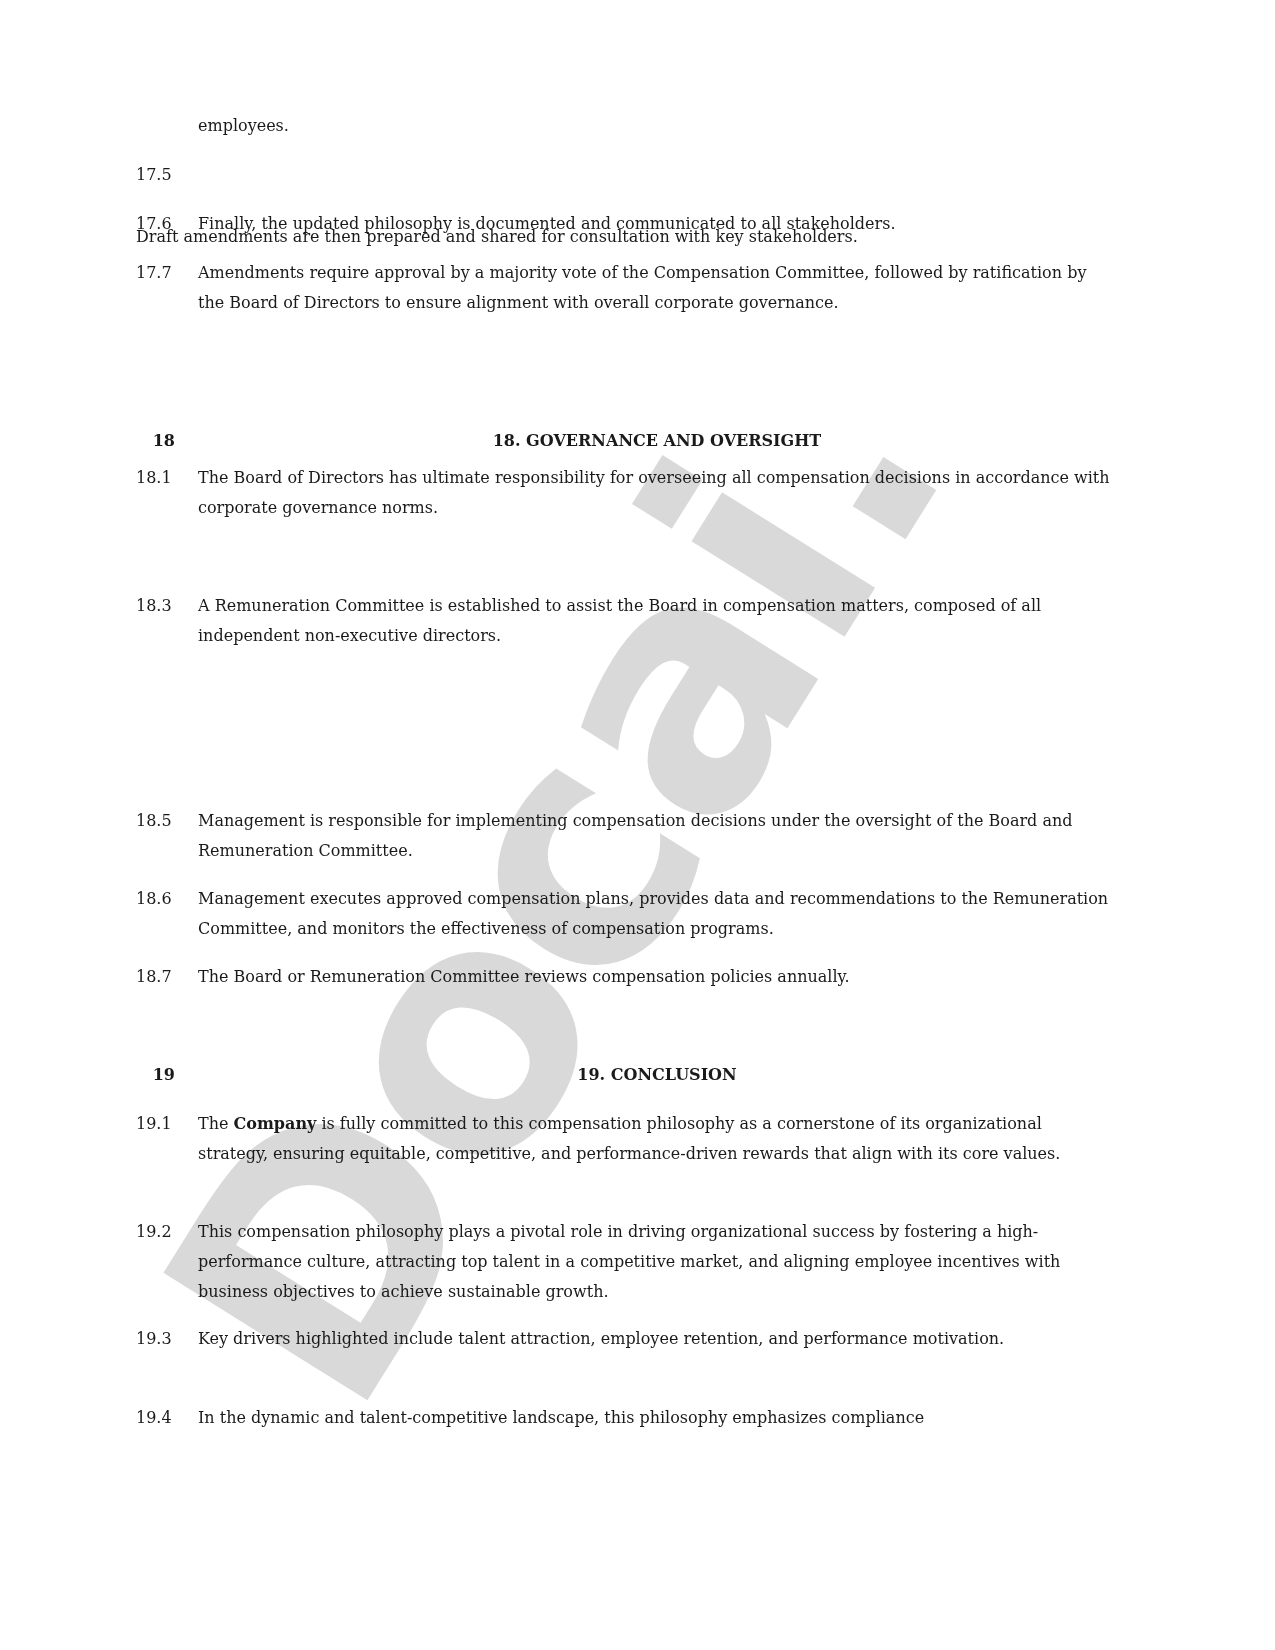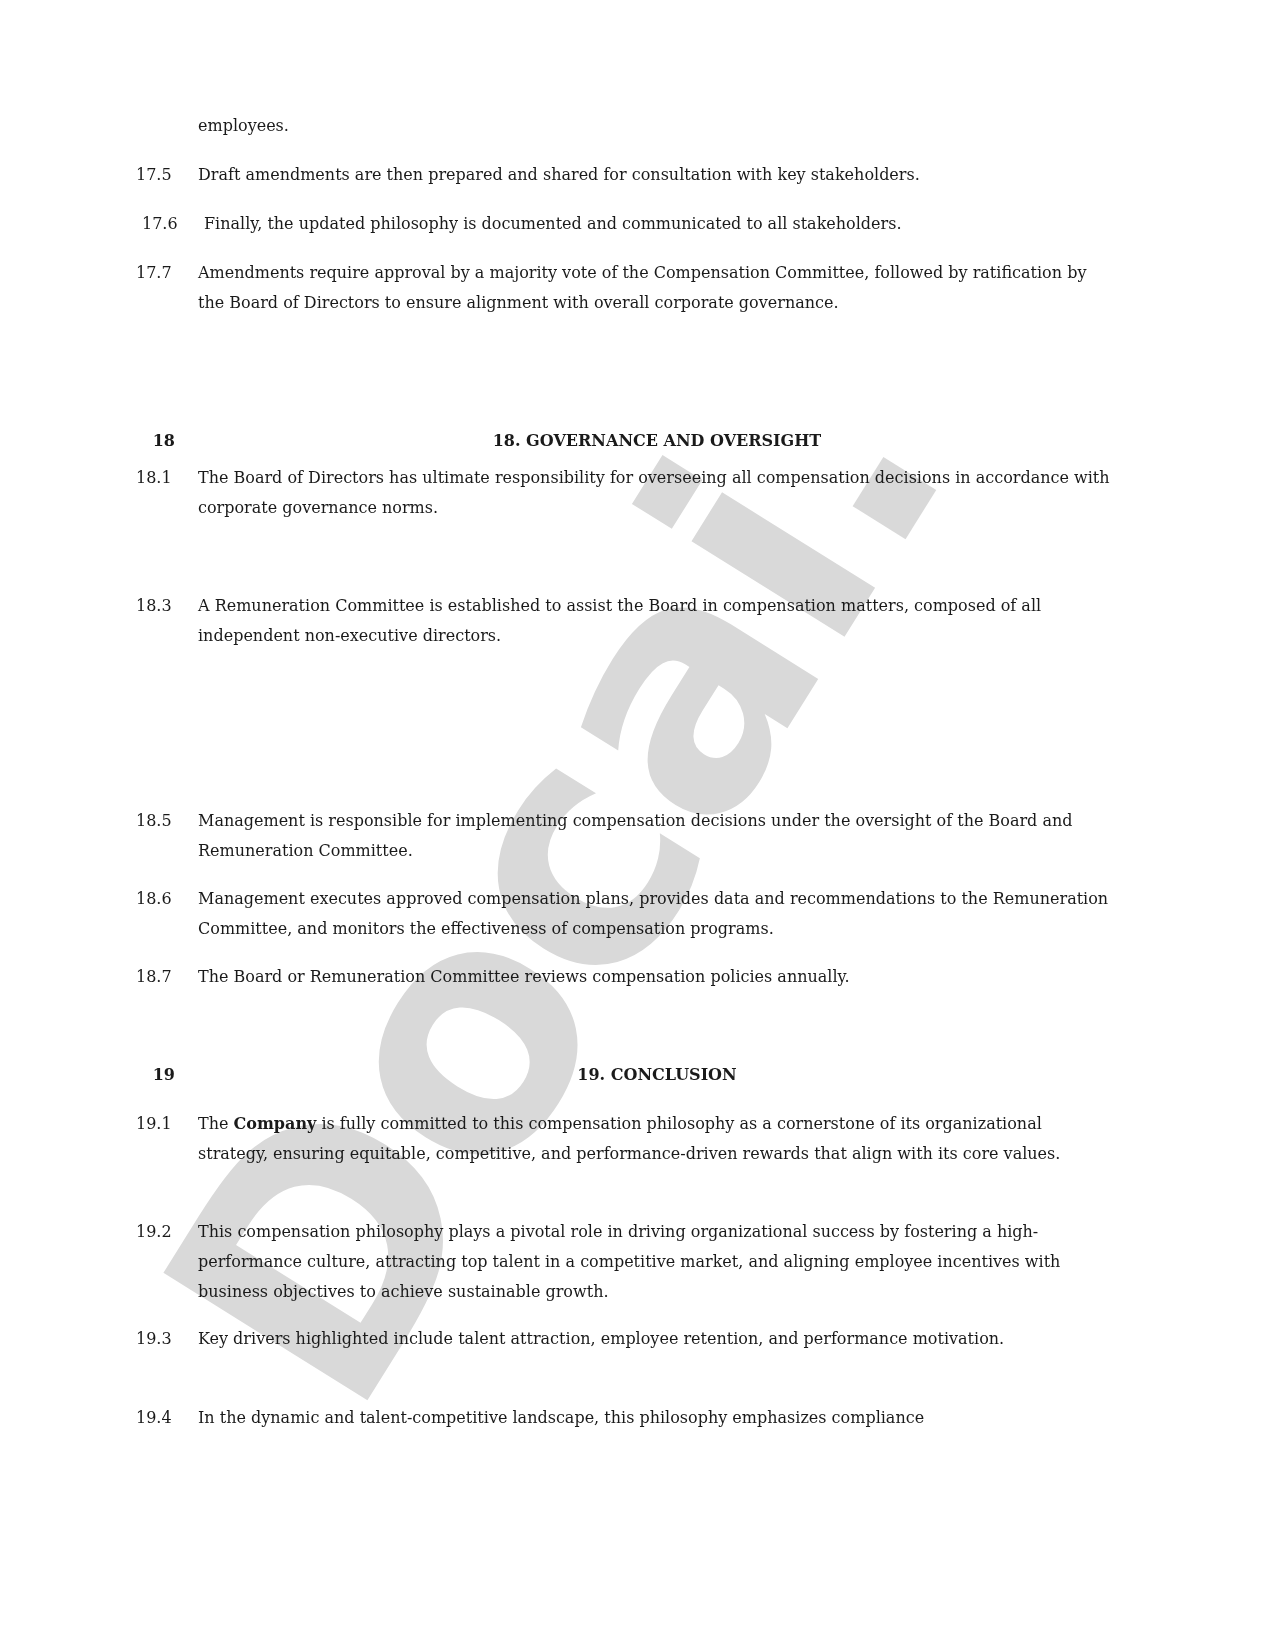--- a/index.html
+++ b/index.html
@@ -75,26 +75,26 @@
 
 <div class="watermark">Docai.</div>
 
 <div class="page">
 
   <div class="para" style="top:111px;">
     <span class="num"></span>
     <span class="txt">employees.</span>
   </div>
 
-  <div class="para" style="top:160px;">
+  <div class="para" style="top:160px;flex-direction:column;">
     <span class="num">17.5</span>
     <span class="txt">Draft amendments are then prepared and shared for consultation with key stakeholders.</span>
   </div>
 
-  <div class="para" style="top:209px;margin-left:6px;">
+  <div class="para" style="top:209px;">
     <span class="num">17.6</span>
     <span class="txt">Finally, the updated philosophy is documented and communicated to all stakeholders.</span>
   </div>
 
   <div class="para" style="top:258px;">
     <span class="num">17.7</span>
     <span class="txt">Amendments require approval by a majority vote of the Compensation Committee, followed by ratification by the Board of Directors to ensure alignment with overall corporate governance.</span>
   </div>
 
   <div class="para heading" style="top:414px;margin-top:12px;">

